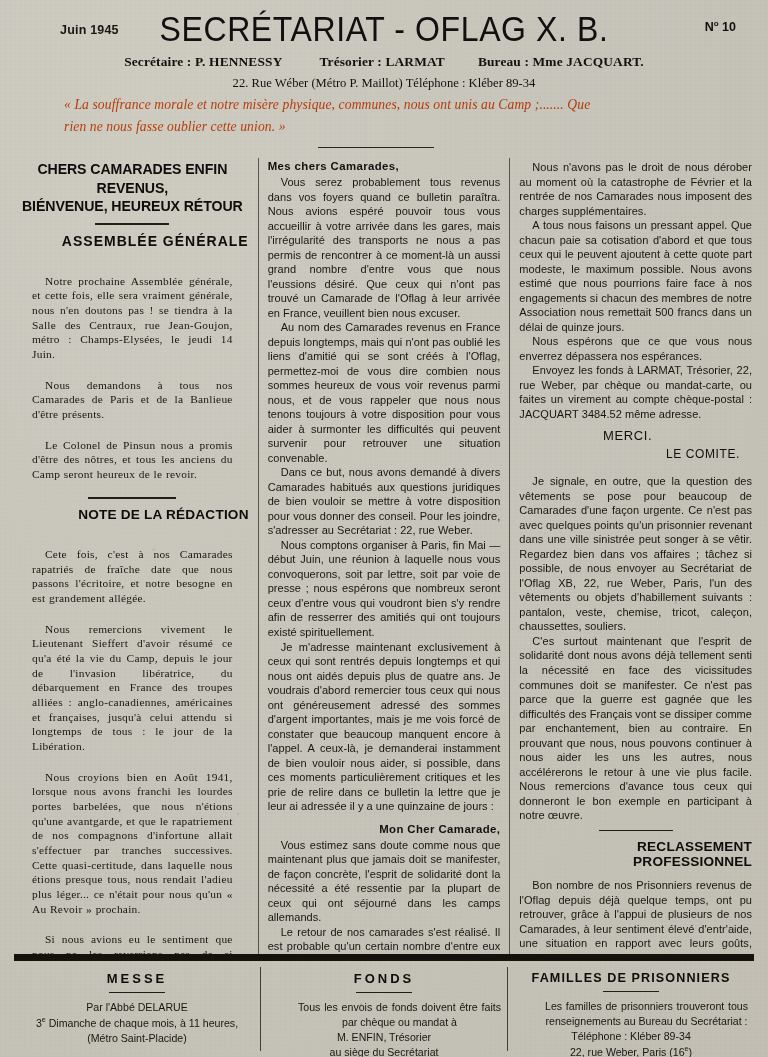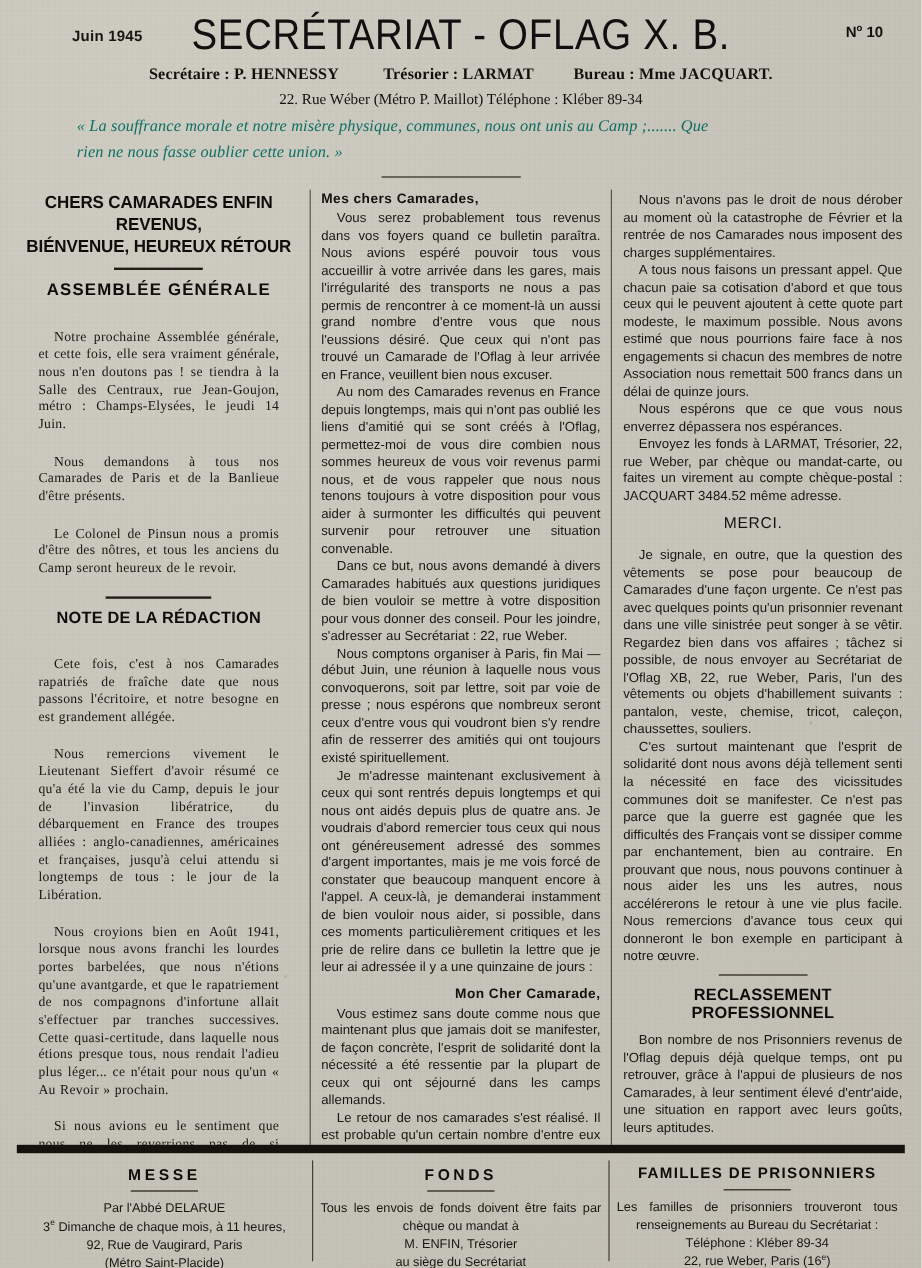--- a/index.html
+++ b/index.html
@@ -72,21 +72,21 @@
   }
 
   
   .epigraph{
     padding:8px 80px 0 64px;
     font-family:"Liberation Serif",serif;
     font-style:italic;
     font-size:13.6px;
     line-height:1.62;
     letter-spacing:.1px;
-    color:#0f766e;
+    color:#c2410c;
   }
   .epi-rule{
     width:116px;height:1px;background:#2a2620;
     margin:9px auto 0 auto;
   }
 
   
   .body-wrap{
     position:absolute;
     left:14px;right:14px;
@@ -145,21 +145,21 @@
     line-height:1.28;
     letter-spacing:-0.1px;
     transform:scaleX(.97);
     color:#0f0d0b;
   }
   h2.sec{
     margin:0;
     font-family:"Liberation Sans",sans-serif;
     font-weight:bold;
     font-size:14px;
-    text-align:center;
+    text-align:right;
     letter-spacing:1px;
     color:#0f0d0b;
   }
   h2.sec.tight{letter-spacing:.2px;font-size:13.6px;}
   .rule-sm{
     width:74px;height:1.6px;background:#241f19;
     margin:7px auto 8px auto;
   }
   .rule-sm.wide{width:88px;}
   .sp{height:9px;}
@@ -220,21 +220,21 @@
   }
   .fbox h3.tight{letter-spacing:1.1px;font-size:12.6px;}
   .frule{width:56px;height:1.4px;background:#241f19;margin:6px auto 7px auto;}
   .fbox p{
     margin:0;
     font-family:"Liberation Sans",sans-serif;
     font-size:10.6px;
     line-height:1.42;
     color:#1b1813;
   }
-  .fbox p.just{text-align:justify;text-align-last:center;}
+  .fbox p.just{text-align:justify;text-align-last:center;margin-left:31px;}
   .fbox sup{font-size:7px;vertical-align:super;}
   .fvrule{width:1px;background:#4a453c;flex:0 0 1px;margin:4px 0;}
 
   
   .speck{position:absolute;inset:0;pointer-events:none;opacity:.5;
     background-image:
       radial-gradient(circle at 7% 31%, rgba(80,72,60,.35) 0 1px, transparent 1.6px),
       radial-gradient(circle at 63% 8%, rgba(80,72,60,.3) 0 1px, transparent 1.6px),
       radial-gradient(circle at 88% 57%, rgba(80,72,60,.3) 0 1px, transparent 1.6px),
       radial-gradient(circle at 31% 77%, rgba(80,72,60,.28) 0 1px, transparent 1.6px),
@@ -313,20 +313,21 @@
     </div>
 
     <div class="vrule"></div>
 
     <div class="col c3 sans-body">
       <p>Nous n'avons pas le droit de nous dérober au moment où la catastrophe de Février et la rentrée de nos Camarades nous imposent des charges supplémentaires.</p>
       <p>A tous nous faisons un pressant appel. Que chacun paie sa cotisation d'abord et que tous ceux qui le peuvent ajoutent à cette quote part modeste, le maximum possible. Nous avons estimé que nous pourrions faire face à nos engagements si chacun des membres de notre Association nous remettait 500 francs dans un délai de quinze jours.</p>
       <p>Nous espérons que ce que vous nous enverrez dépassera nos espérances.</p>
       <p>Envoyez les fonds à LARMAT, Trésorier, 22, rue Weber, par chèque ou mandat-carte, ou faites un virement au compte chèque-postal : JACQUART 3484.52 même adresse.</p>
       <div class="merci">MERCI.</div>
+      <div class="comite">LE COMITE.</div>
       <div class="sp-lg"></div>
       <p>Je signale, en outre, que la question des vêtements se pose pour beaucoup de Camarades d'une façon urgente. Ce n'est pas avec quelques points qu'un prisonnier revenant dans une ville sinistrée peut songer à se vêtir. Regardez bien dans vos affaires ; tâchez si possible, de nous envoyer au Secrétariat de l'Oflag XB, 22, rue Weber, Paris, l'un des vêtements ou objets d'habillement suivants : pantalon, veste, chemise, tricot, caleçon, chaussettes, souliers.</p>
       <p>C'es surtout maintenant que l'esprit de solidarité dont nous avons déjà tellement senti la nécessité en face des vicissitudes communes doit se manifester. Ce n'est pas parce que la guerre est gagnée que les difficultés des Français vont se dissiper comme par enchantement, bien au contraire. En prouvant que nous, nous pouvons continuer à nous aider les uns les autres, nous accélérerons le retour à une vie plus facile. Nous remercions d'avance tous ceux qui donneront le bon exemple en participant à notre œuvre.</p>
       <div class="rule-sm"></div>
       <h2 class="sec tight">RECLASSEMENT PROFESSIONNEL</h2>
       <div class="sp"></div>
       <div class="serif-body">
         <p>Bon nombre de nos Prisonniers revenus de l'Oflag depuis déjà quelque temps, ont pu retrouver, grâce à l'appui de plusieurs de nos Camarades, à leur sentiment élevé d'entr'aide, une situation en rapport avec leurs goûts, leurs aptitudes.</p>
 
       </div>
@@ -337,21 +338,20 @@
 
   <div class="footer">
 
     <div class="fbox">
       <h3>MESSE</h3>
       <div class="frule"></div>
       <p>Par l'Abbé DELARUE</p>
       <p>
         <span>3</span><sup>e</sup><span> Dimanche de chaque mois, à 11 heures,</span>
       </p>
-      <p>92, Rue de Vaugirard, Paris</p>
       <p>(Métro Saint-Placide)</p>
     </div>
 
     <div class="fvrule"></div>
 
     <div class="fbox">
       <h3>FONDS</h3>
       <div class="frule"></div>
       <p class="just">Tous les envois de fonds doivent être faits par chèque ou mandat à</p>
       <p>M. ENFIN, Trésorier</p>

